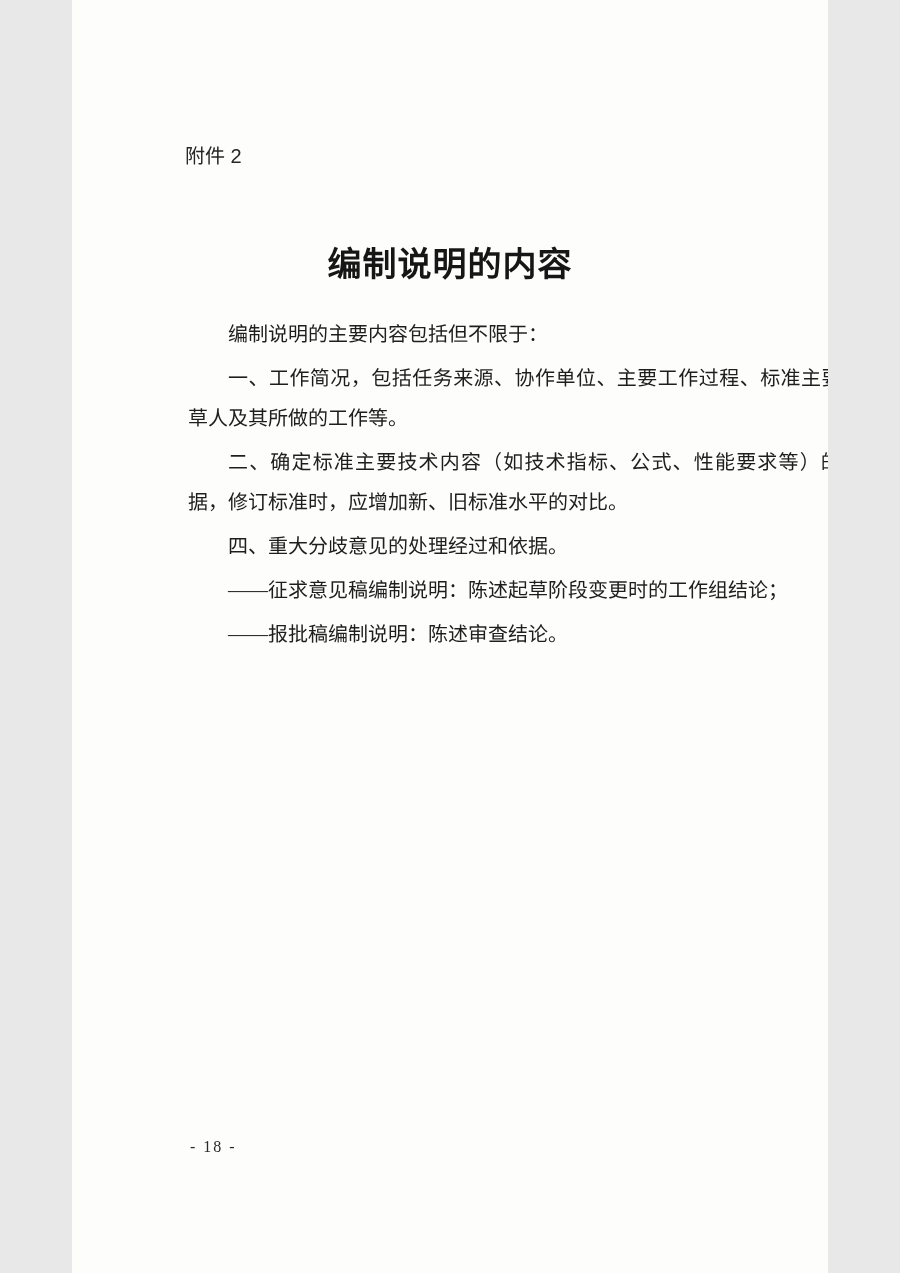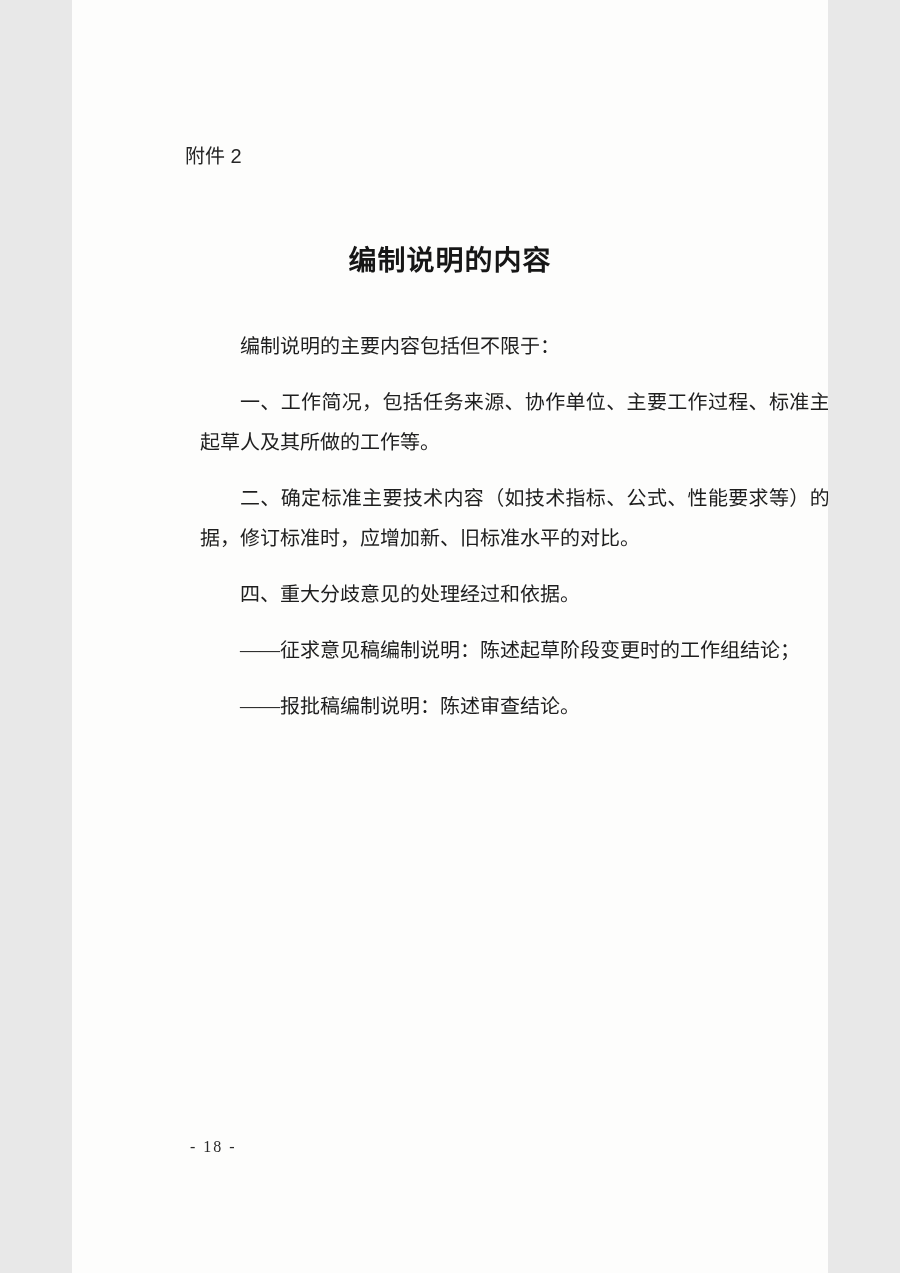--- a/index.html
+++ b/index.html
@@ -27,39 +27,39 @@
     white-space: pre;
   }
   .doc-title {
     position: absolute;
     left: 0;
     right: 0;
     top: 226px;
     text-align: center;
     font-family: "Liberation Serif", "DejaVu Serif", serif;
     font-weight: bold;
-    font-size: 28px;
+    font-size: 34px;
     line-height: 32px;
     letter-spacing: 1px;
     color: #161616;
   }
   .body-text {
     position: absolute;
     left: 112px;
     top: 310px;
     width: 682px;
     font-family: "Liberation Serif", "DejaVu Serif", serif;
     font-size: 20px;
     line-height: 40px;
     text-align: justify;
     text-justify: inter-ideograph;
     color: #1e1e1e;
   }
   .body-text p {
-    margin: 16px;
+    margin: 4px;
     padding: 0;
     text-indent: 2em;
   }
   .page-number {
     position: absolute;
     left: 118px;
     top: 1138px;
     font-family: "Liberation Serif", "DejaVu Serif", serif;
     font-size: 16px;
     letter-spacing: 2px;

